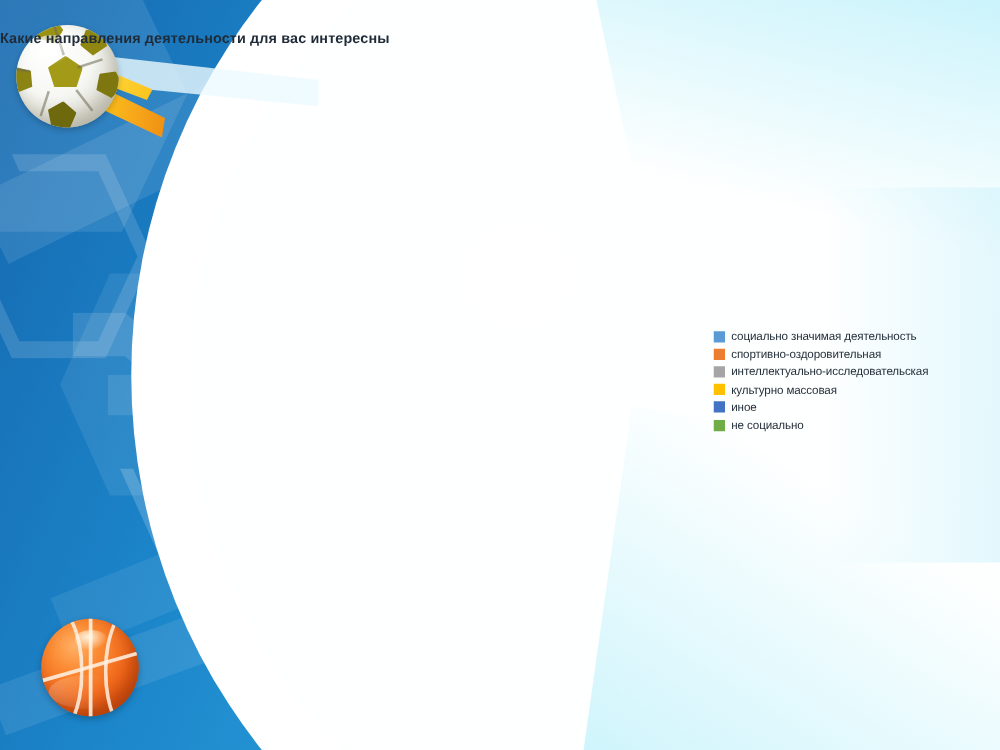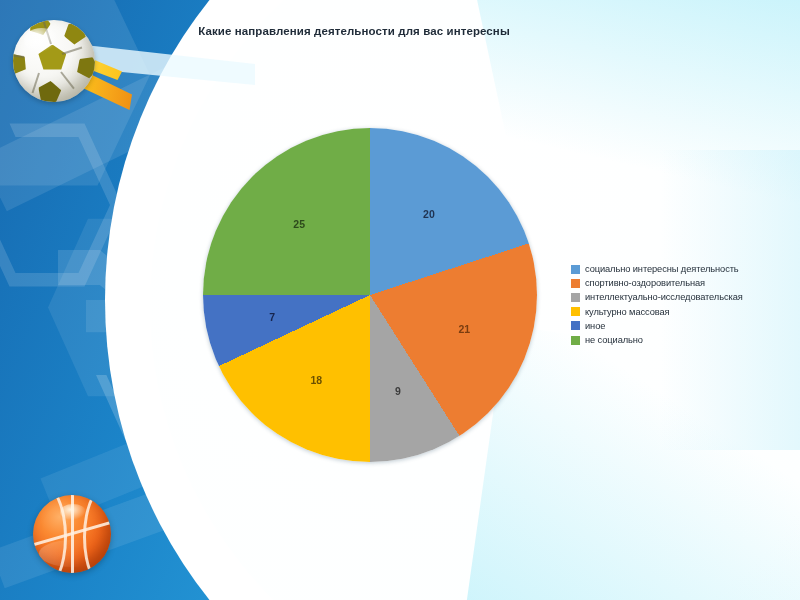--- a/index.html
+++ b/index.html
@@ -185,21 +185,21 @@
     width: 84%; height: 34%;
     border-radius: 50%;
     background: linear-gradient(100deg, rgba(255,255,255,.22), rgba(255,255,255,0) 65%);
   }
 
   
   #chart-title {
     position: absolute;
     left: 0; top: 25px;
     width: 708px;
-    text-align: center;
+    text-align: left;
     font-size: 11.5px;
     font-weight: bold;
     color: #1f2b38;
     letter-spacing: .1px;
   }
   #pie-wrap {
     position: absolute;
     left: 203px; top: 128px;
     width: 334px; height: 334px;
   }
@@ -285,36 +285,26 @@
     <div class="seam-v"></div>
     <div class="seam-h"></div>
     <div class="seam-c1"></div>
     <div class="seam-c2"></div>
     <div class="gloss"></div>
     <div class="sheen"></div>
   </div>
 
   <div id="chart-title">Какие направления деятельности для вас интересны</div>
 
-  <div id="pie-wrap">
-    <div id="pie" style="background: conic-gradient(rgb(91, 155, 213) 0deg, rgb(91, 155, 213) 72deg, rgb(237, 125, 49) 72deg, rgb(237, 125, 49) 147.6deg, rgb(165, 165, 165) 147.6deg, rgb(165, 165, 165) 180deg, rgb(255, 192, 0) 180deg, rgb(255, 192, 0) 244.8deg, rgb(68, 114, 196) 244.8deg, rgb(68, 114, 196) 270deg, rgb(112, 173, 71) 270deg, rgb(112, 173, 71) 360deg);"></div>
-
-  <div class="pie-label" style="left: 225.896px; top: 85.9365px; color: rgb(31, 51, 82);">20</div>
-      <div class="pie-label" style="left: 261.276px; top: 200.942px; color: rgb(122, 61, 16);">21</div>
-      <div class="pie-label" style="left: 194.955px; top: 263.221px; color: rgb(61, 61, 61);">9</div>
-      <div class="pie-label" style="left: 113.31px; top: 251.602px; color: rgb(107, 80, 0);">18</div>
-      <div class="pie-label" style="left: 69.2131px; top: 188.858px; color: rgb(22, 36, 77);">7</div>
-      <div class="pie-label" style="left: 96.1479px; top: 96.1479px; color: rgb(45, 74, 28);">25</div>
-    </div>
 
   <div id="legend">
 
   <div class="legend-row">
         <span class="legend-swatch" style="background: rgb(91, 155, 213);"></span>
-        <span class="legend-text">социально интересны деятельность</span>
+        <span class="legend-text">социально значимая деятельность</span>
       </div>
       <div class="legend-row">
         <span class="legend-swatch" style="background: rgb(237, 125, 49);"></span>
         <span class="legend-text">спортивно-оздоровительная</span>
       </div>
       <div class="legend-row">
         <span class="legend-swatch" style="background: rgb(165, 165, 165);"></span>
         <span class="legend-text">интеллектуально-исследовательская</span>
       </div>
       <div class="legend-row">

